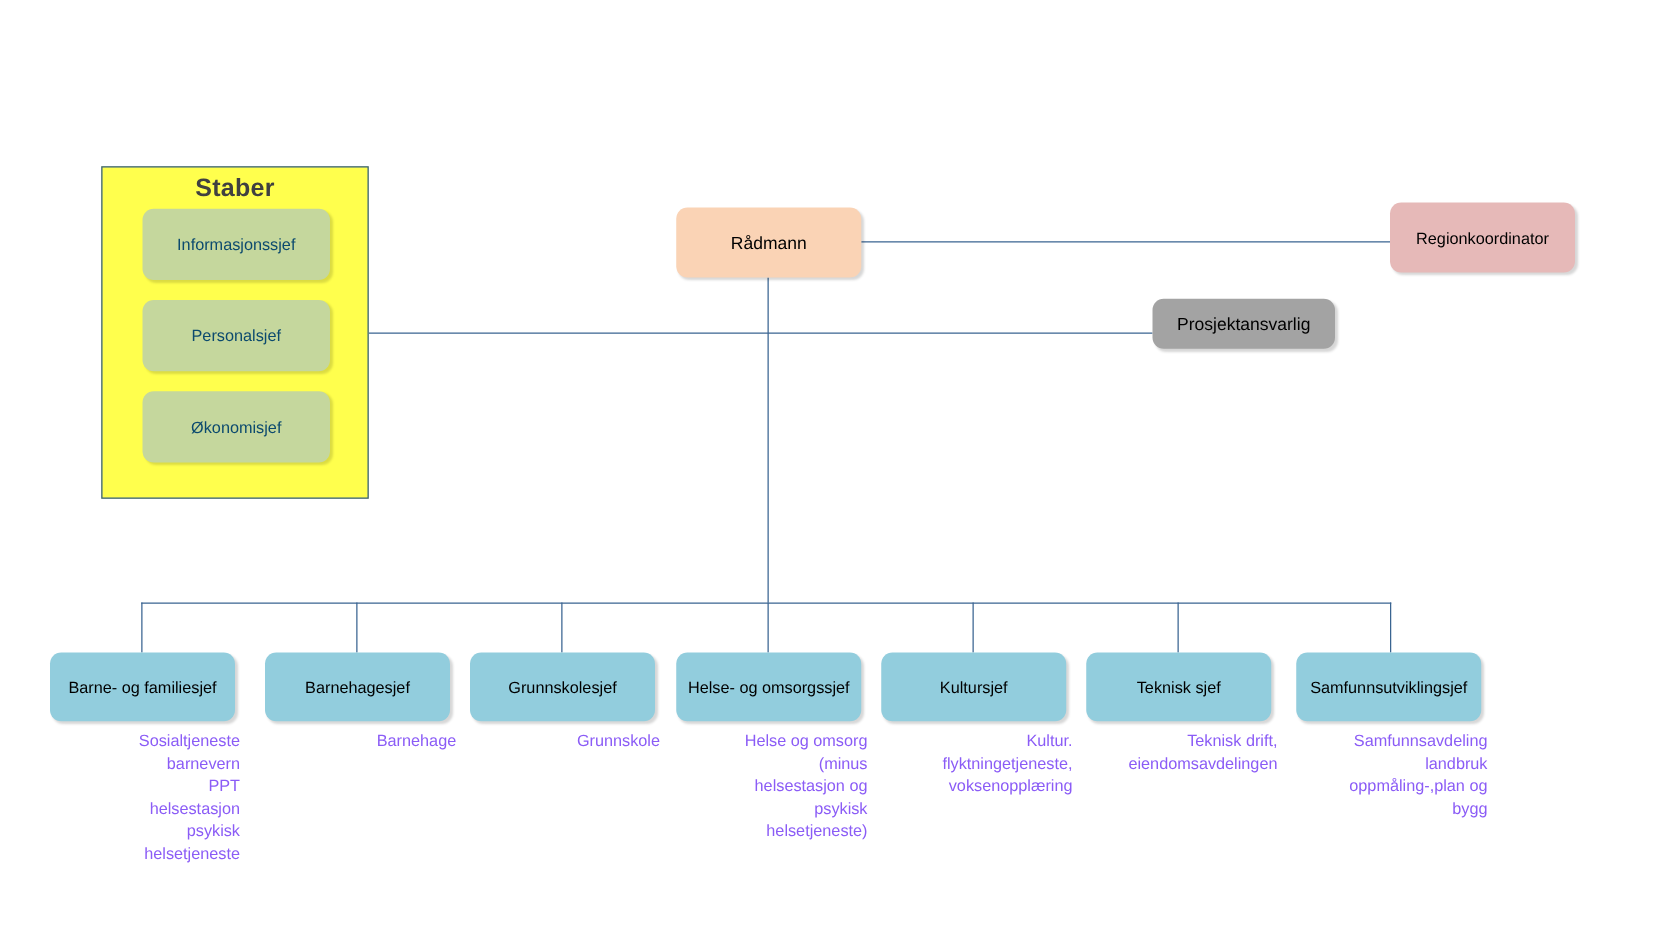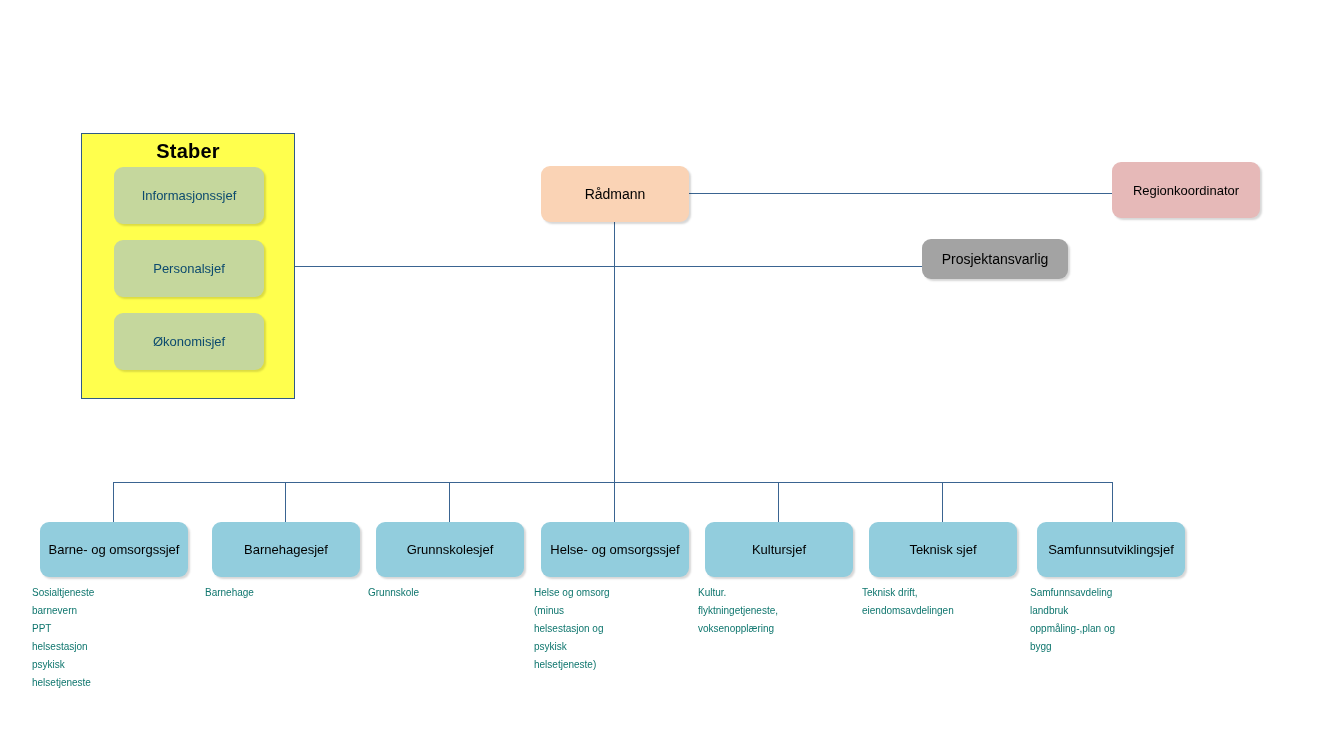--- a/index.html
+++ b/index.html
@@ -79,21 +79,21 @@
     box-sizing: border-box;
   }
   .staber-title {
     position: absolute;
     top: 6px;
     left: 0;
     width: 100%;
     text-align: center;
     font-size: 20px;
     font-weight: bold;
-    color: #000000;
+    color: #404040;
     letter-spacing: 0.2px;
   }
   .staff-box {
     position: absolute;
     left: 32px;
     width: 150px;
     height: 57px;
     background: #c5d79d;
     border-radius: 9px;
     display: flex;
@@ -123,24 +123,24 @@
     font-size: 13px;
     line-height: 17px;
     color: #000;
     padding: 2px 5px;
     box-shadow: 2px 2px 2px rgba(0,0,0,0.16);
   }
   .div-caption {
     position: absolute;
     top: 584px;
     width: 160px;
-    text-align: left;
-    font-size: 10px;
+    text-align: right;
+    font-size: 13px;
     line-height: 18px;
-    color: #0f766e;
+    color: #8b5cf6;
     white-space: pre-line;
   }
 </style>
 </head>
 <body>
 
 <div id="canvas">
 
   <div class="line-h" style="left:689px; top:193px; width:423px;"></div>
 
@@ -177,21 +177,21 @@
     </div>
     <div class="staff-box staff-2">
       <span>Økonomisjef</span>
     </div>
     <div class="staff-box staff-1">
       <span>Personalsjef</span>
     </div>
   </div>
 
   <div class="div-node" style="left:40px;">
-    <span>Barne- og omsorgssjef</span>
+    <span>Barne- og familiesjef</span>
   </div>
   <div class="div-caption" style="left:32px;">Sosialtjeneste
 barnevern
 PPT
 helsestasjon
 psykisk
 helsetjeneste</div>
 
   <div class="div-node" style="left:212px;">
     <span>Barnehagesjef</span>

